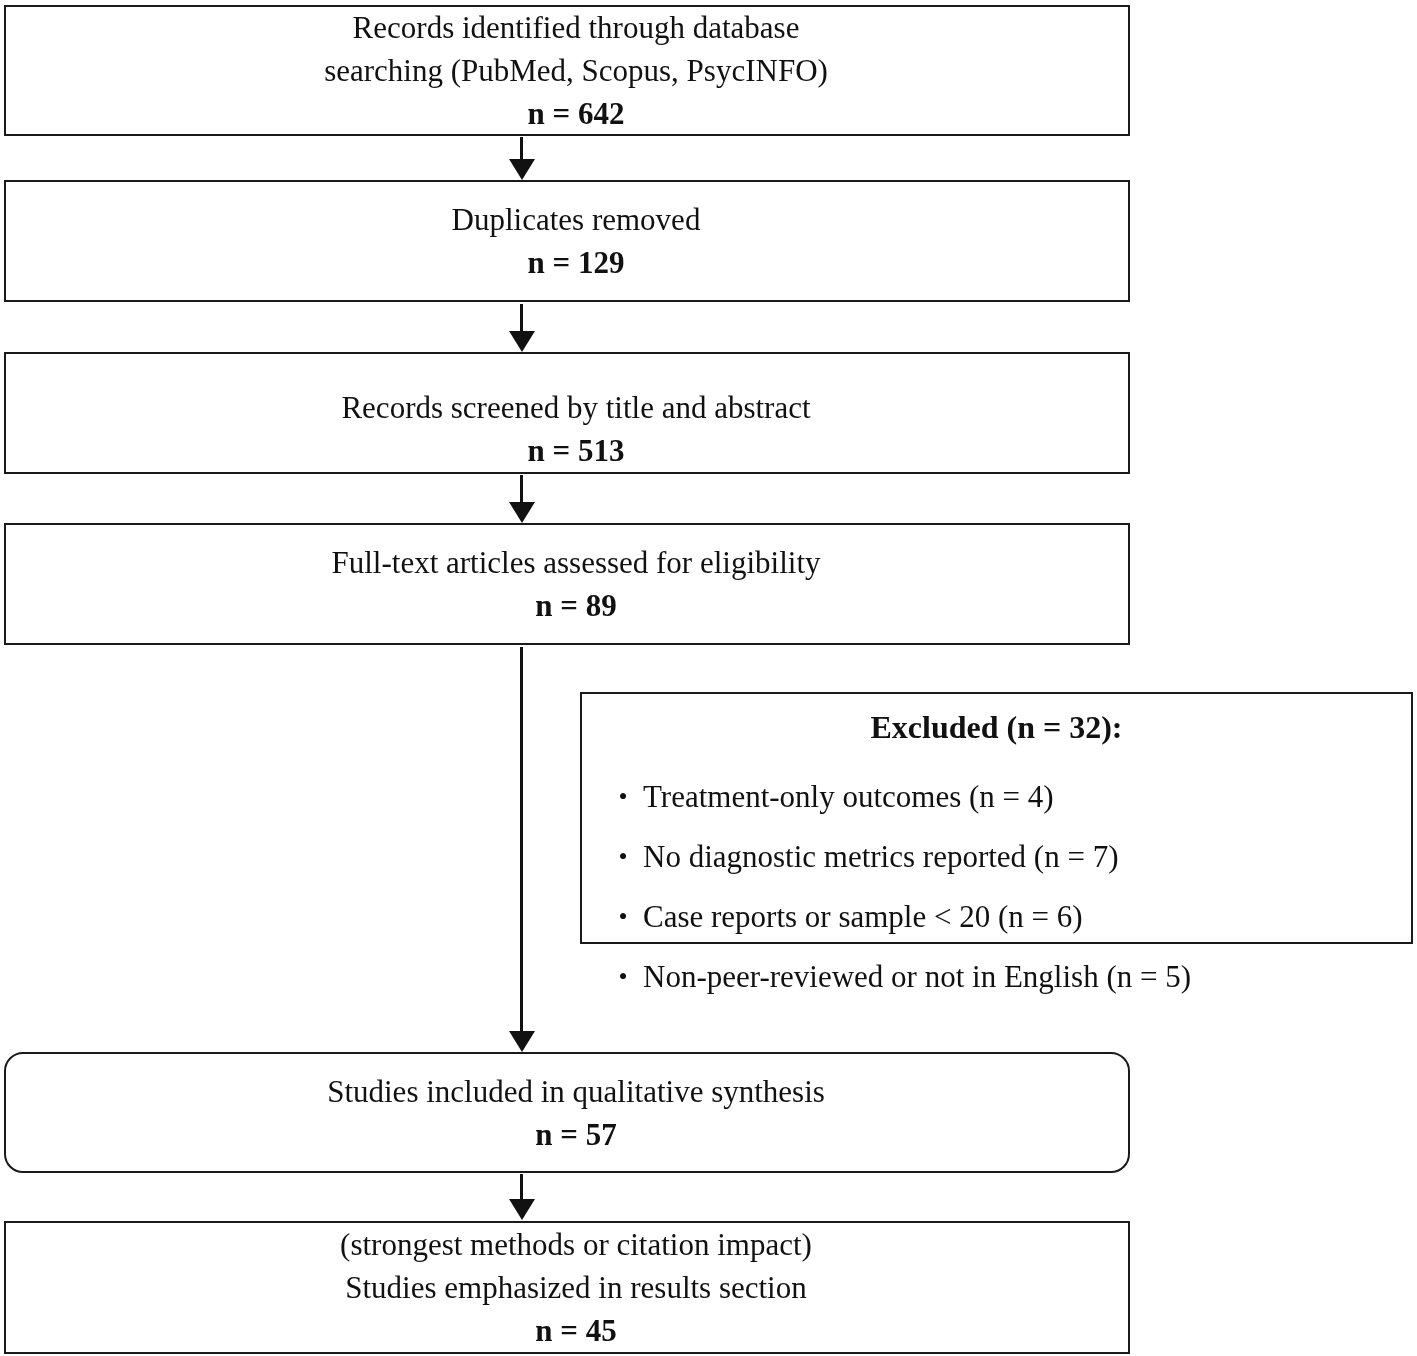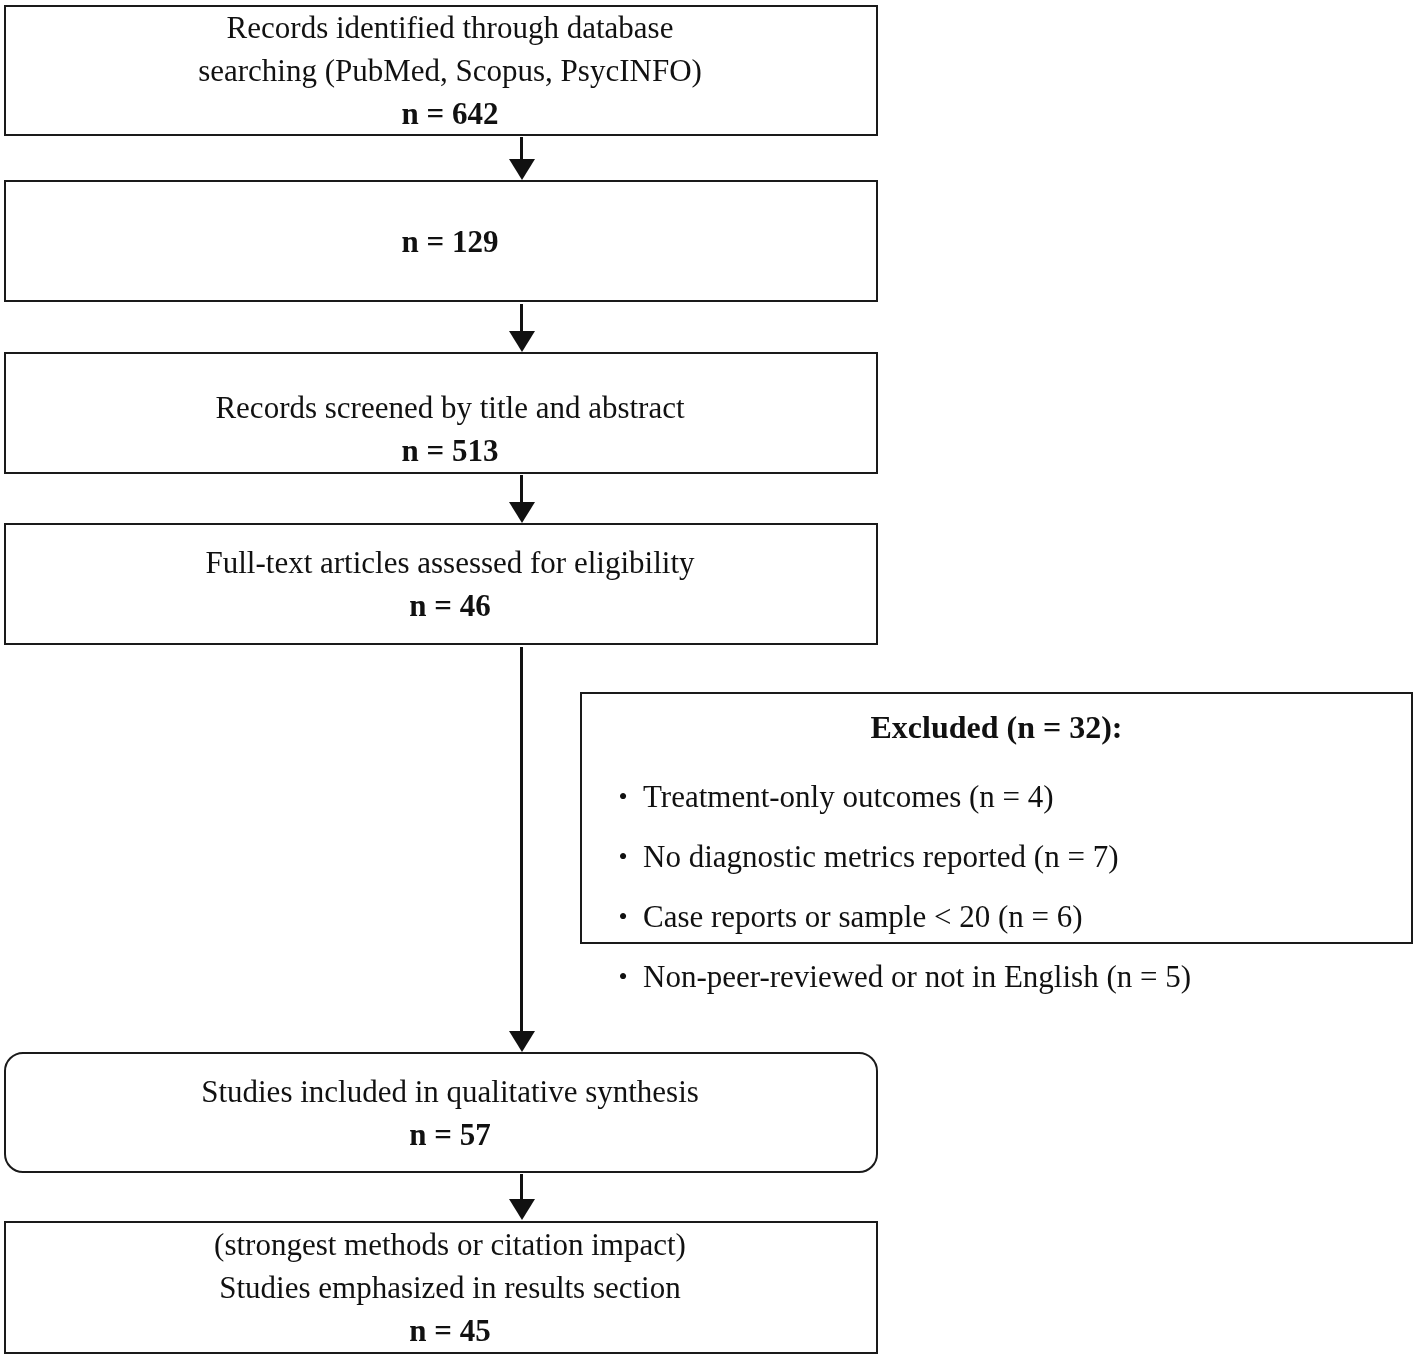--- a/index.html
+++ b/index.html
@@ -12,21 +12,21 @@
     width: 1417px;
     height: 1356px;
     background: #ffffff;
     font-family: "Liberation Serif", "DejaVu Serif", serif;
     color: #111111;
     overflow: hidden;
   }
   .box {
     position: absolute;
     left: 4px;
-    width: 874px;
+    width: 1126px;
     box-sizing: border-box;
     border: 2px solid #1a1a1a;
     background: #ffffff;
     display: flex;
     flex-direction: column;
     justify-content: center;
     align-items: center;
     text-align: center;
     padding-left: 18px;
   }
@@ -112,35 +112,36 @@
 
   <div class="box b1">
     <div class="line">Records identified through database</div>
     <div class="line">searching (PubMed, Scopus, PsycINFO)</div>
     <div class="line count">n = 642</div>
   </div>
 
   <div class="arrow a1"></div>
 
   <div class="box b2">
+    <div class="line">Duplicates removed</div>
     <div class="line count">n = 129</div>
   </div>
 
   <div class="arrow a2"></div>
 
   <div class="box b3">
     <div class="line">Records screened by title and abstract</div>
     <div class="line count">n = 513</div>
   </div>
 
   <div class="arrow a3"></div>
 
   <div class="box b4">
     <div class="line">Full-text articles assessed for eligibility</div>
-    <div class="line count">n = 46</div>
+    <div class="line count">n = 89</div>
   </div>
 
   <div class="arrow a4"></div>
 
   <div class="excluded">
     <div class="title">Excluded (n = 32):</div>
     <div class="items">
       <div class="item">
         <span class="bullet">•</span>
         <span class="item-text">Treatment-only outcomes (n = 4)</span>

